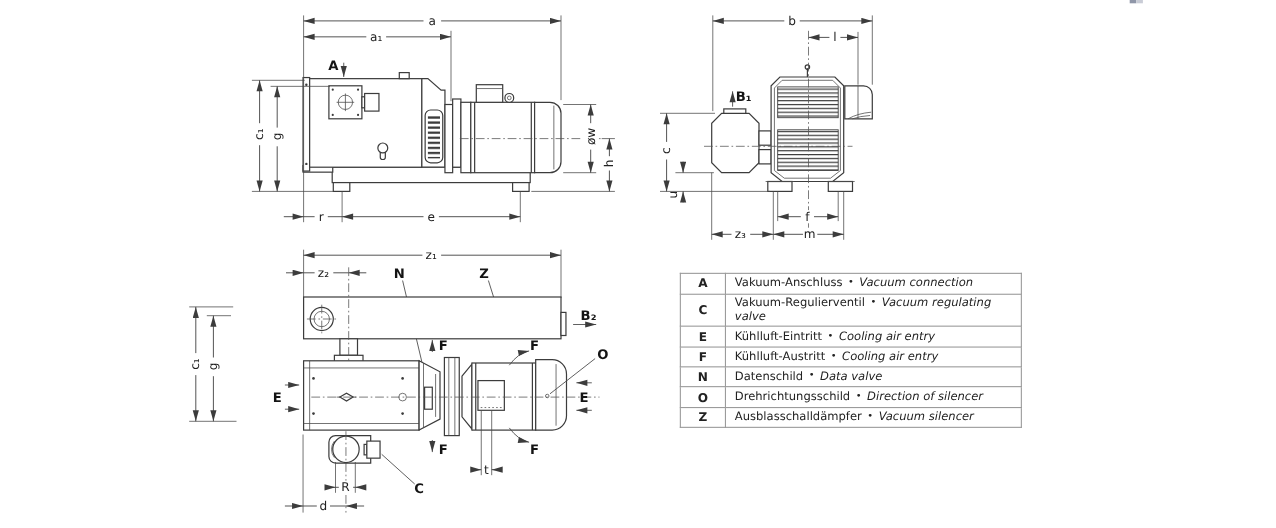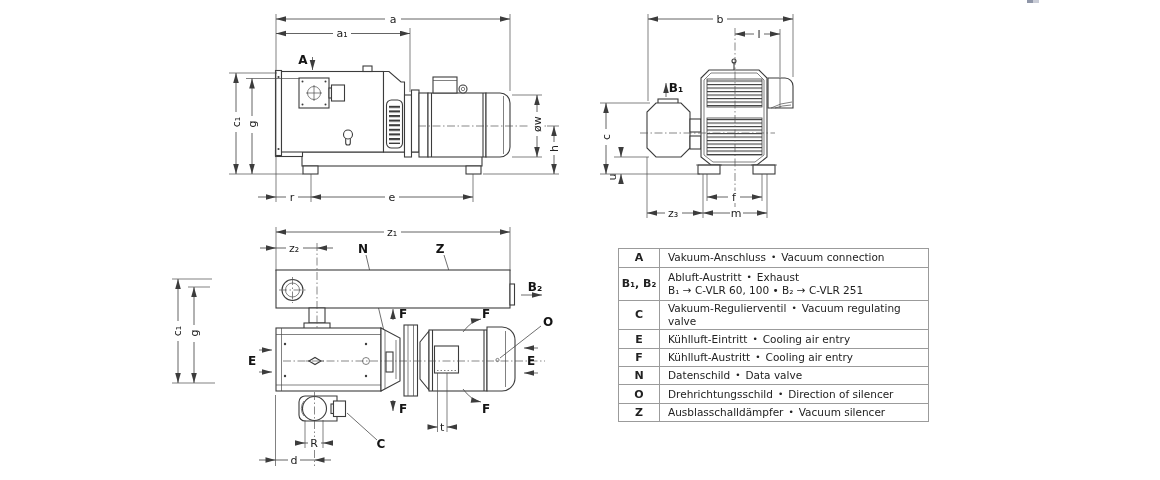--- a/index.html
+++ b/index.html
@@ -15,21 +15,21 @@
   .cl   {stroke:#555;stroke-width:0.7;fill:none;stroke-dasharray:8 2.5 1.5 2.5;}
   .lbg  {fill:#fff;stroke:none;}
   text.d{font:11px "DejaVu Sans",sans-serif;fill:#222;text-anchor:middle;dominant-baseline:central;}
   text.c{font:bold 12px "DejaVu Sans",sans-serif;fill:#141414;text-anchor:middle;dominant-baseline:central;}
   
   #legend{position:absolute;left:618px;top:248px;width:311px;border-collapse:collapse;
           table-layout:fixed;background:#fff;}
   #legend td{border:1px solid #9b9b9b;font-size:10.5px;color:#222;vertical-align:middle;
              padding:1px 0 1px 8px;line-height:1.25;}
   #legend td.k{width:40px;text-align:center;font-weight:bold;padding:0;font-size:11px;}
-  #legend .it{}
+  #legend .it{font-style:italic;}
   #legend .bullet{margin:0 5px;font-size:9px;position:relative;top:-1px;}
   #legend tr.r1{height:19px;} #legend tr.r2{height:33px;} #legend tr.r3{height:18px;}
   .artifact{position:absolute;top:0;height:3px;}
 </style>
 </head>
 <body>
 
 <div id="page">
 
 <svg width="1160" height="480" viewBox="0 0 1160 480">
@@ -330,27 +330,20 @@
     <text class="d" x="442.2" y="427">t</text>
   </g>
 </svg>
 
 <table id="legend">
   <tbody>
         <tr class="r1">
     <td class="k">A</td>
     <td><span>Vakuum-Anschluss</span><span class="bullet">•</span><span class="it">Vacuum connection</span></td>
   </tr>
-  <tr class="r2">
-    <td class="k">B₁, B₂</td>
-    <td>
-      <div><span>Abluft-Austritt</span><span class="bullet">•</span><span class="it">Exhaust</span></div>
-      <div>B₁ → C-VLR 60, 100  •  B₂ → C-VLR 251</div>
-    </td>
-  </tr>
   <tr class="r3">
     <td class="k">C</td>
     <td><span>Vakuum-Regulierventil</span><span class="bullet">•</span><span class="it">Vacuum regulating valve</span></td>
   </tr>
   <tr class="r1">
     <td class="k">E</td>
     <td><span>Kühlluft-Eintritt</span><span class="bullet">•</span><span class="it">Cooling air entry</span></td>
   </tr>
   <tr class="r3">
     <td class="k">F</td>

